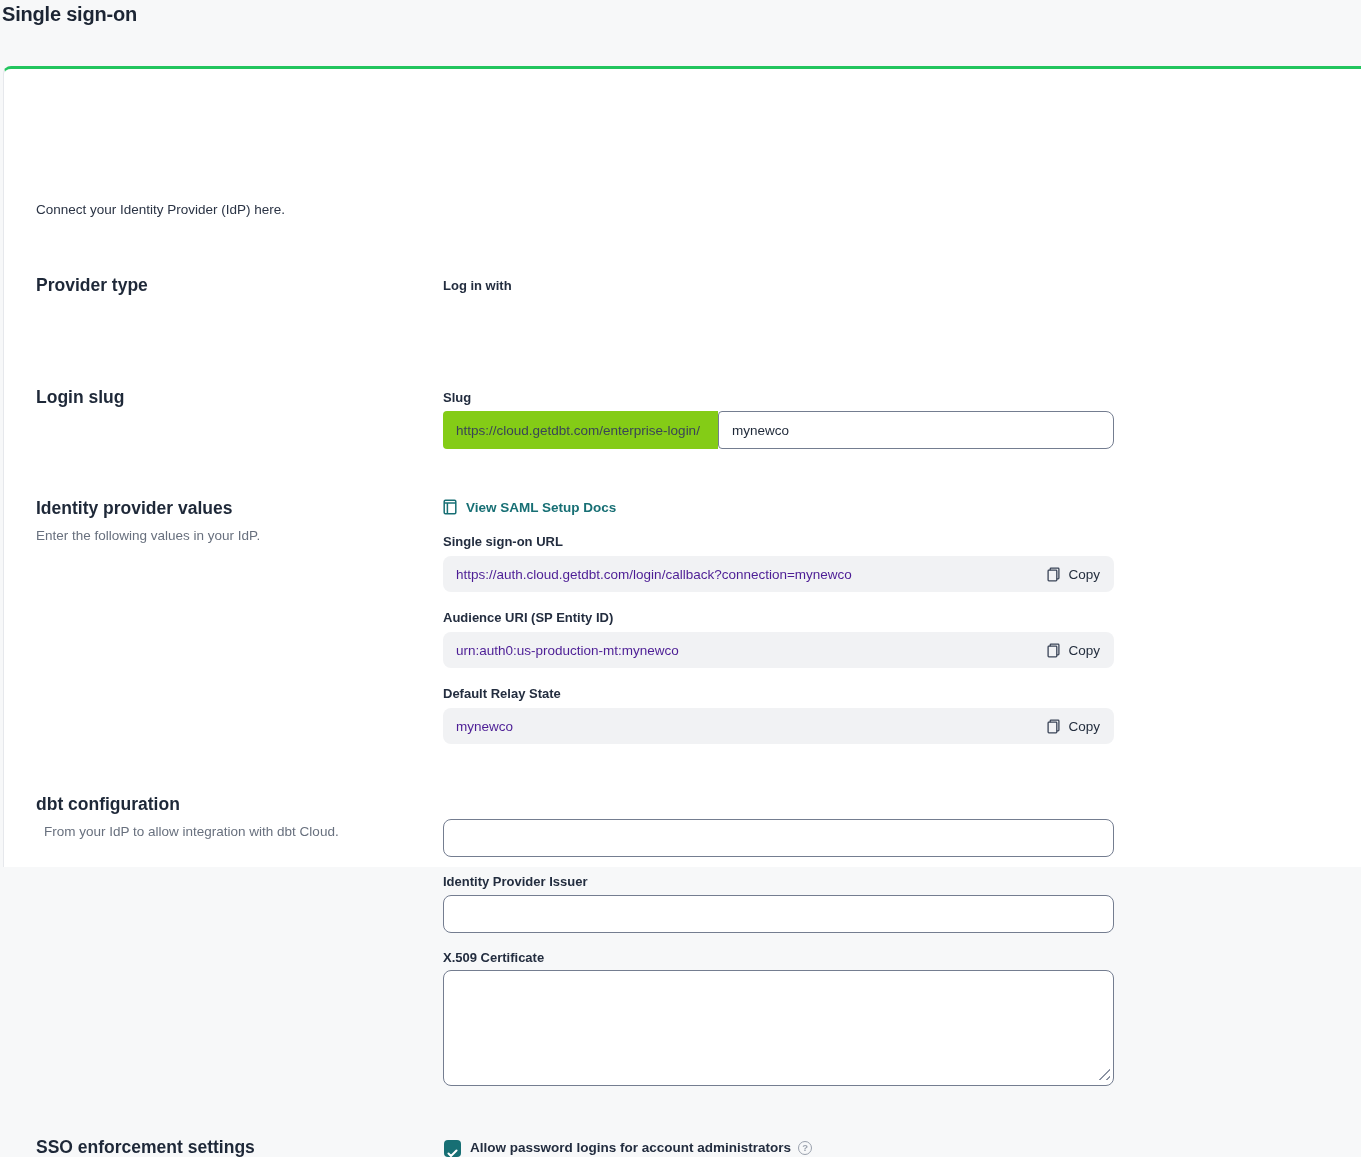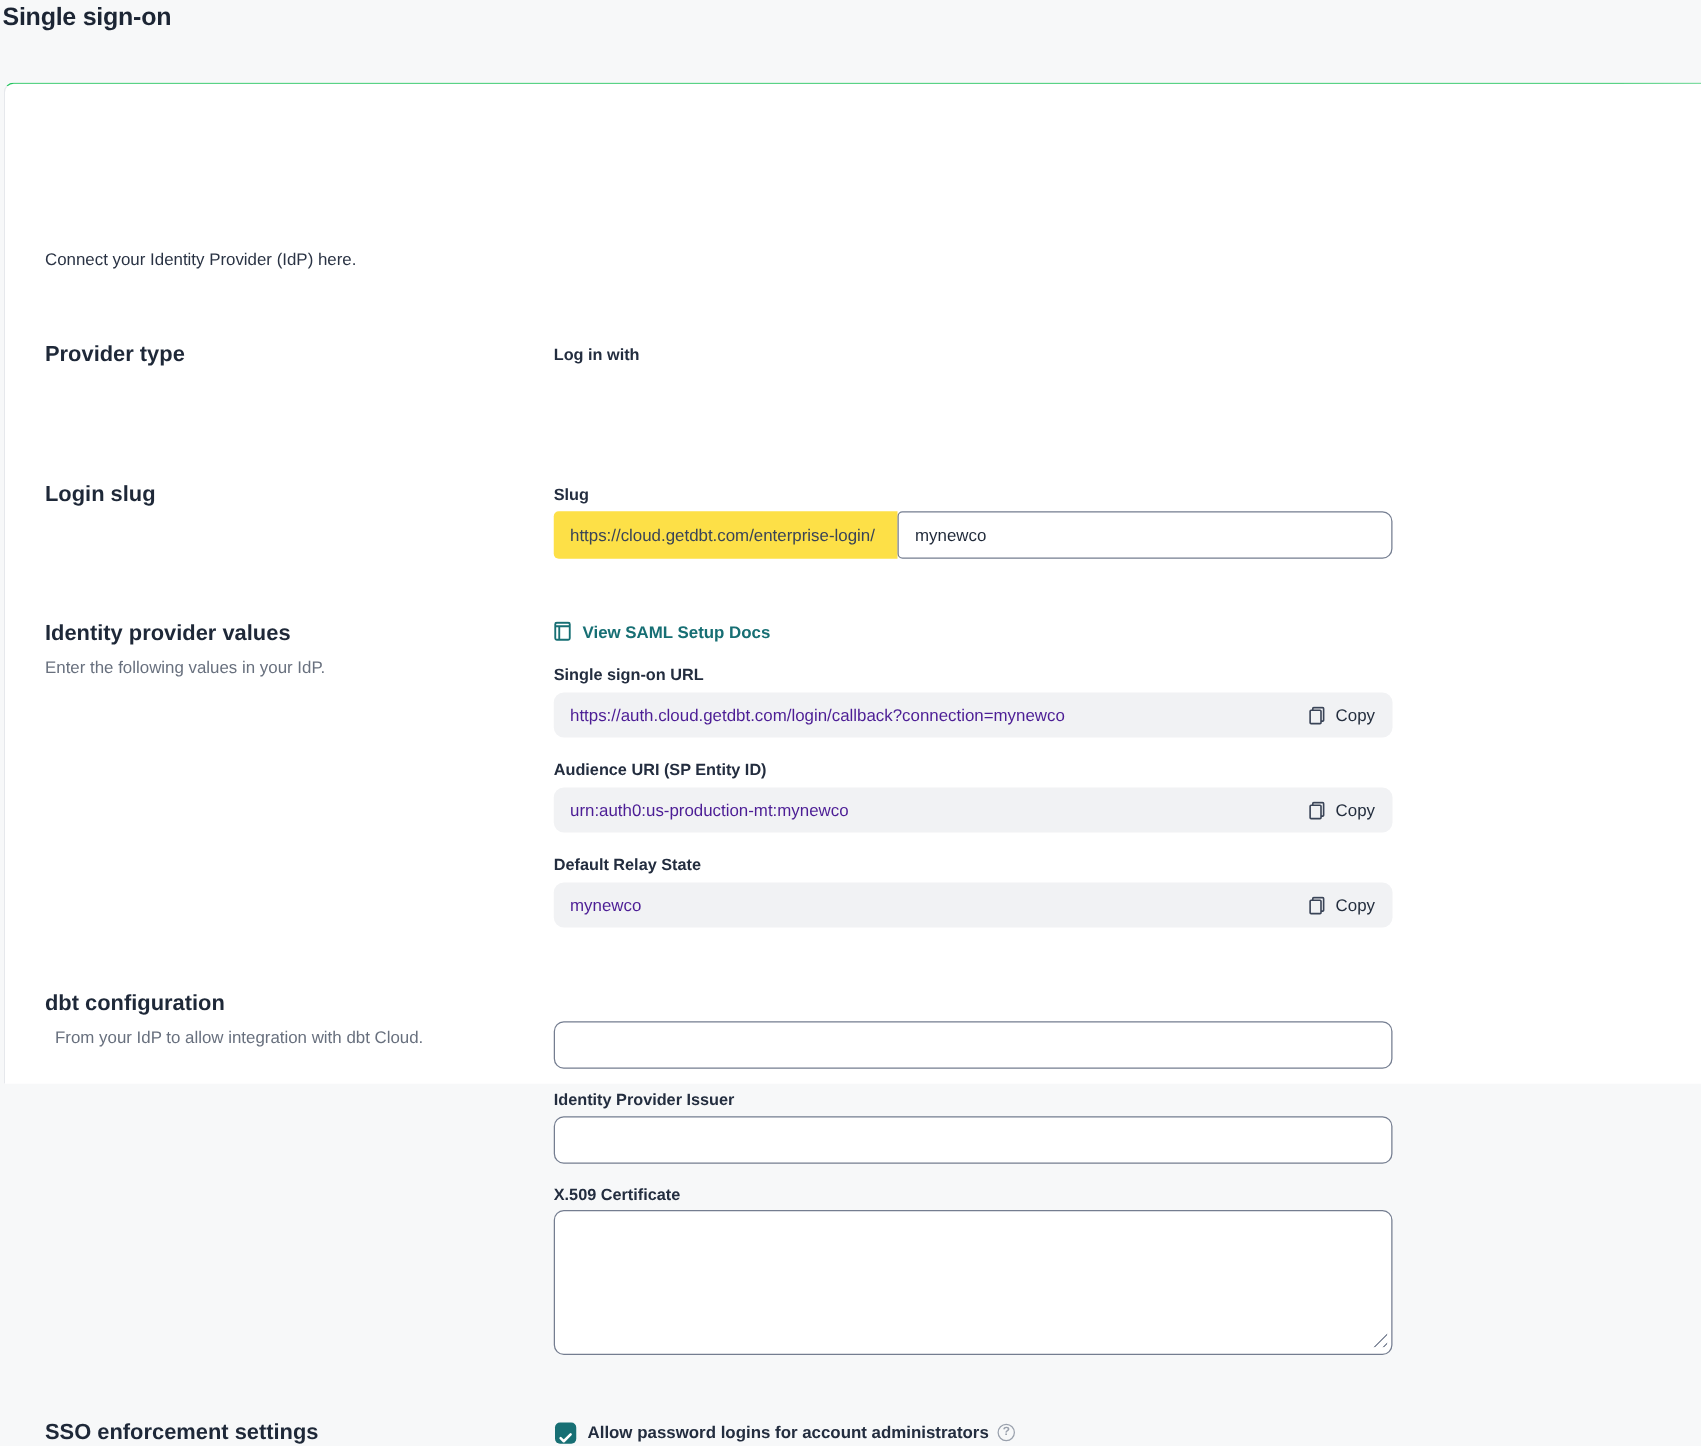--- a/index.html
+++ b/index.html
@@ -11,21 +11,21 @@
   }
   #app { position: relative; width: 1361px; height: 1157px; }
 
   .page-title {
     position: absolute; left: 2px; top: 3px;
     font-size: 20px; font-weight: 700; color: #1c2534; letter-spacing: -0.2px;
   }
   .card {
     position: absolute; left: 3px; top: 66px; width: 1358px; height: 801px;
     background: #ffffff;
-    border-top: 1px solid #22c55e; border-left: 1px solid #e6e8ec;
+    border-top: 3px solid #22c55e; border-left: 1px solid #e6e8ec;
     border-top-left-radius: 8px;
   }
   .abs { position: absolute; }
 
   .intro { left: 32px; top: 133px; font-size: 13.5px; color: #2a3344; }
 
   .section-heading {
     font-size: 17.5px; font-weight: 700; color: #1e2838;
   }
   .section-sub {
@@ -46,21 +46,21 @@
   .select-box {
     display: flex; align-items: center; justify-content: space-between;
     padding: 0 14px 0 13px; cursor: pointer;
   }
   .chevron-icon { width: 12px; height: 12px; color: #454e60; }
 
   .slug-row { display: flex; width: 671px; height: 38px; }
   .slug-prefix {
     display: flex; align-items: center;
     width: 275px; padding: 0 12px 0 13px;
-    background: #fde047; border-radius: 4px 0 0 4px;
+    background: #84cc16; border-radius: 4px 0 0 4px;
     font-size: 13.5px; color: #3a4457; white-space: nowrap; overflow: hidden;
   }
   .slug-input {
     width: 396px; height: 38px;
     border: 1px solid #747d90; border-radius: 4px 8px 8px 4px;
     padding: 0 13px; font-family: "Liberation Sans", sans-serif;
     font-size: 13.5px; color: #1e2838; background: #fff; outline: none;
   }
 
   .docs-link {

